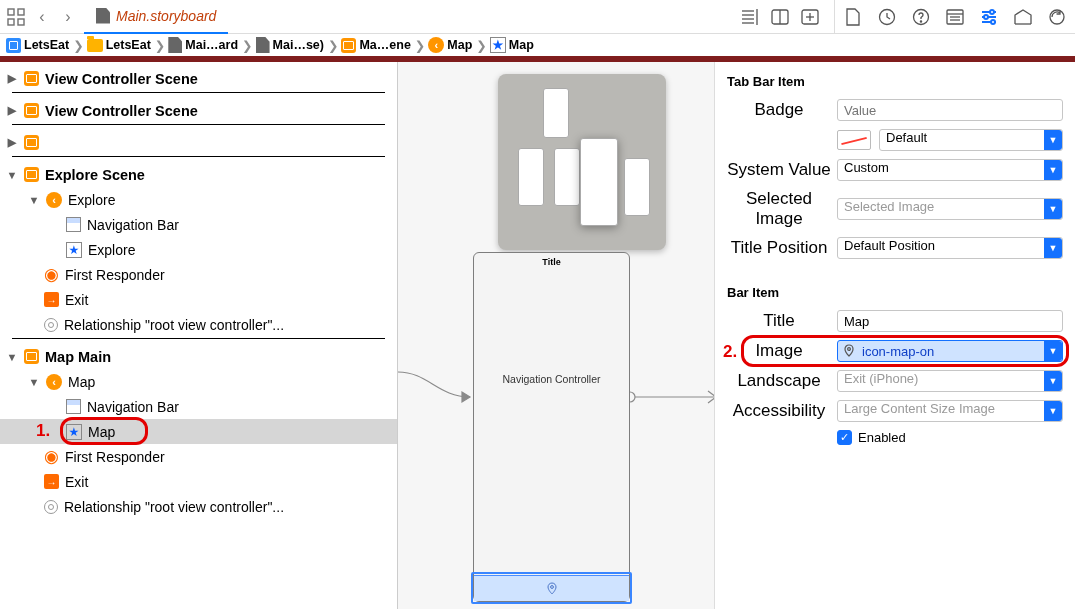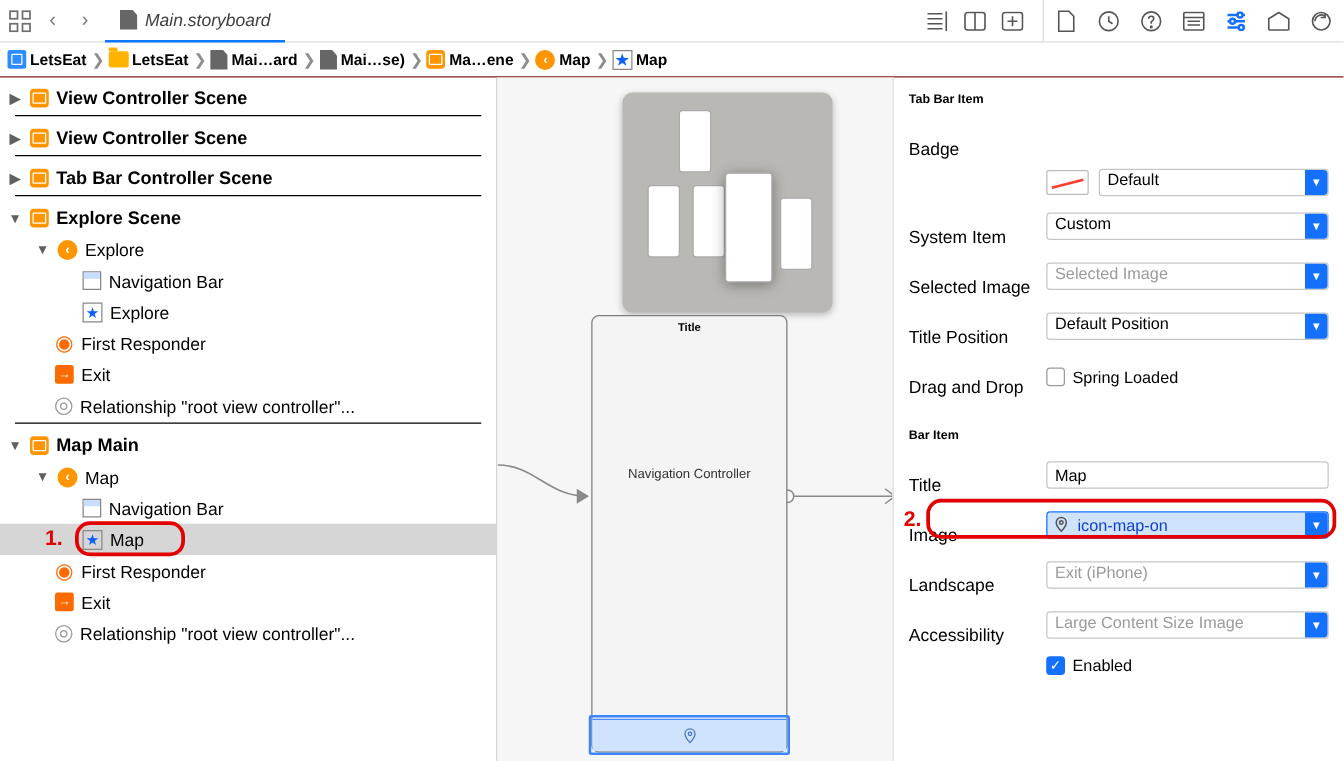--- a/index.html
+++ b/index.html
@@ -4,29 +4,29 @@
 <style>
   * { box-sizing: border-box; margin: 0; padding: 0; font-family: -apple-system, "Helvetica Neue", Arial, sans-serif; }
   body { width:1075px; height:609px; background:#fff; font-size:13px; color:#000; overflow:hidden; }
   .root { display:flex; flex-direction:column; height:100%; }
   .topbar { display:flex; align-items:center; height:34px; border-bottom:1px solid #ddd; }
   .topbar-left { display:flex; align-items:center; flex:1; padding:0 6px; gap:6px; }
   .topbar-right { display:flex; align-items:center; padding:0 8px; gap:14px; border-left:1px solid #ddd; height:100%; }
   .nav-btn { width:20px; height:20px; display:flex; align-items:center; justify-content:center; color:#7a7a7a; border:none; background:none; font-size:16px; }
   .grid-icon svg { width:18px; height:18px; }
   .tab { display:flex; align-items:center; gap:6px; padding:0 12px; height:34px; font-style:italic; font-size:14px; }
-  .tab.active { color:#404040; border-bottom:2px solid #0b79ff; }
+  .tab.active { color:#c2410c; border-bottom:2px solid #0b79ff; }
   .tab.inactive { color:#555; }
   .file-ic { width:14px; height:16px; display:inline-block; }
   .file-ic.dark { background:#666; clip-path: polygon(0 0,70% 0,100% 30%,100% 100%,0 100%); }
   .folder-blue { width:16px; height:13px; background:#1b8cff; border-radius:2px; position:relative; }
   .folder-blue::before{content:"";position:absolute;top:-3px;left:0;width:7px;height:3px;background:#1b8cff;border-radius:1px 1px 0 0;}
   .tb-icons-mid { display:flex; gap:10px; align-items:center; margin-left:auto; padding-right:8px; color:#666; }
   .ic { width:20px; height:20px; display:flex; align-items:center; justify-content:center; }
-  .crumbs { display:flex; align-items:center; height:28px; padding:0 6px; gap:2px; border-bottom:1px solid #7f1d1d; font-size:12.5px; font-weight:600; }
+  .crumbs { display:flex; align-items:center; height:28px; padding:0 6px; gap:2px; border-bottom:6px solid #7f1d1d; font-size:12.5px; font-weight:600; }
   .crumb { display:flex; align-items:center; gap:3px; }
   .crumb .chev{ color:#8d8d8d; padding:0 1px; font-weight:400; }
   .proj-ic { width:15px; height:15px; background:#2d8cff; border-radius:2px; position:relative; }
   .proj-ic::after{content:"";position:absolute;inset:3px;border:1.5px solid #fff;border-radius:1px;}
   .folder-y { width:16px; height:13px; background:#ffb300; border-radius:2px; position:relative; }
   .folder-y::before{content:"";position:absolute;top:-3px;left:0;width:7px;height:3px;background:#ffb300;border-radius:1px 1px 0 0;}
   .scene-ic { width:15px; height:15px; background:#ff9500; border-radius:3px; display:flex; align-items:center; justify-content:center; }
   .scene-ic::after{content:"";width:9px;height:7px;border:1.5px solid #fff;border-radius:1px;}
   .circ-o { width:16px;height:16px;border-radius:50%;background:#ff9500;display:flex;align-items:center;justify-content:center;color:#fff;font-size:11px;font-weight:700;}
   .star-ic { width:16px;height:16px;border:1px solid #888;display:flex;align-items:center;justify-content:center;color:#0b5fff;font-size:12px;}
@@ -47,23 +47,23 @@
   .canvas { flex:1; background:#f6f6f6; position:relative; border-right:1px solid #ddd; overflow:hidden;}
   .canvas svg.wires{position:absolute;inset:0;pointer-events:none;}
   .thumb-group{position:absolute;left:100px;top:12px;width:168px;height:176px;background:#b9b8b4;border-radius:8px;padding:10px;box-shadow:0 2px 6px rgba(0,0,0,.25);}
   .thumb{position:absolute;background:#fff;border:1px solid #aaa;border-radius:3px;}
   .device{position:absolute;left:75px;top:190px;width:157px;height:350px;border:1.5px solid #7d7d7d;border-radius:6px;background:#f4f4f4;}
   .device .titlebar{position:absolute;top:0;left:0;right:0;height:18px;display:flex;align-items:center;justify-content:center;font-size:9px;font-weight:700;}
   .device .navlabel{position:absolute;top:120px;left:0;right:0;text-align:center;font-size:10.5px;color:#333;}
   .device .tabbase{position:absolute;bottom:0;left:0;right:0;height:26px;background:#cfe3ff;border-top:1px solid #4a8dff;display:flex;align-items:center;justify-content:center;}
   .device .sel{position:absolute;left:-3px;right:-3px;bottom:-3px;height:32px;border:2px solid #3a86ff;border-radius:2px;pointer-events:none;}
   .inspector { width:360px; padding:8px 12px; overflow:auto; }
-  .sect-h { font-size:10px; font-weight:700; margin:4px 0 10px 0; }
+  .sect-h { font-size:13px; font-weight:700; margin:4px 0 10px 0; }
   .frow { display:flex; align-items:center; margin-bottom:8px; gap:6px; }
-  .frow .lab { width:104px; text-align:left; font-size:14px;margin-top:16px; }
+  .frow .lab { width:104px; text-align:center; font-size:17px; }
   .fld { flex:1; height:22px; border:1px solid #c6c6c6; border-radius:3px; padding:0 6px; font-size:13px; background:#fff; }
   .fld.ph { color:#9a9a9a; }
   .combo { position:relative; }
   .combo .arrow { position:absolute; right:0; top:0; bottom:0; width:18px; background:#1471ff; border-radius:0 3px 3px 0; display:flex; align-items:center; justify-content:center; color:#fff; font-size:9px; }
   .noimg-box{display:flex;align-items:center;justify-content:center;width:34px;height:20px;border:1px solid #bbb;border-radius:2px;margin-right:2px;position:relative;}
   .noimg-box::after{content:"";position:absolute;left:3px;right:3px;top:50%;height:1.5px;background:#ff3b30;transform:rotate(-14deg);}
   .chk{width:15px;height:15px;border:1px solid #9a9a9a;border-radius:3px;display:inline-flex;align-items:center;justify-content:center;font-size:11px;}
   .chk.on{background:#1471ff;border-color:#1471ff;color:#fff;}
   .redring{position:absolute;border:3px solid #e30000;border-radius:12px;pointer-events:none;}
   .redlabel{position:absolute;color:#e30000;font-weight:800;font-size:17px;}
@@ -223,21 +223,20 @@
       <div class="divsep"></div>
       <div class="orow" style="padding-left:6px">
           <span class="disc">▶</span>
           <span class="scene-ic"></span>
           <span>View Controller Scene</span>
         </div>
       <div class="divsep"></div>
       <div class="orow" style="padding-left:6px">
           <span class="disc">▶</span>
           <span class="scene-ic"></span>
-          <span>Tab Bar Controller Scene</span>
         </div>
       <div class="divsep"></div>
       <div class="orow" style="padding-left:6px">
           <span class="disc">▼</span>
           <span class="scene-ic"></span>
           <span>Explore Scene</span>
         </div>
       <div class="orow thin" style="padding-left:28px">
           <span class="disc">▼</span>
           <span class="circ-o">‹</span>
@@ -323,42 +322,38 @@
             </svg>
         </div>
         <div class="sel"></div>
       </div>
     </div>
 
     <div class="inspector">
       <div class="sect-h">Tab Bar Item</div>
       <div class="frow">
           <div class="lab">Badge</div>
+        <input class="fld ph" placeholder="Value" style="">
       </div>
       <div class="frow">
           <div class="lab"></div>
         <span class="noimg-box"></span>
         <div class="fld combo"><span>Default</span><span class="arrow">▼</span></div>
       </div>
       <div class="frow">
-          <div class="lab">System Item</div>
+          <div class="lab">System Value</div>
         <div class="fld combo"><span>Custom</span><span class="arrow">▼</span></div>
       </div>
       <div class="frow">
           <div class="lab">Selected Image</div>
         <div class="fld combo ph"><span>Selected Image</span><span class="arrow">▼</span></div>
       </div>
       <div class="frow">
           <div class="lab">Title Position</div>
         <div class="fld combo"><span>Default Position</span><span class="arrow">▼</span></div>
-      </div>
-      <div class="frow">
-          <div class="lab">Drag and Drop</div>
-        <span class="chk"></span>
-        <span>Spring Loaded</span>
       </div>
 
       <div class="sect-h" style="margin-top:26px">Bar Item</div>
       <div class="frow">
           <div class="lab">Title</div>
         <input class="fld" value="Map" style="">
       </div>
       <div class="frow" style="position:relative">
         <span class="redlabel" style="left:-4px;top:2px">2.</span>
         <div class="lab">Image</div>

